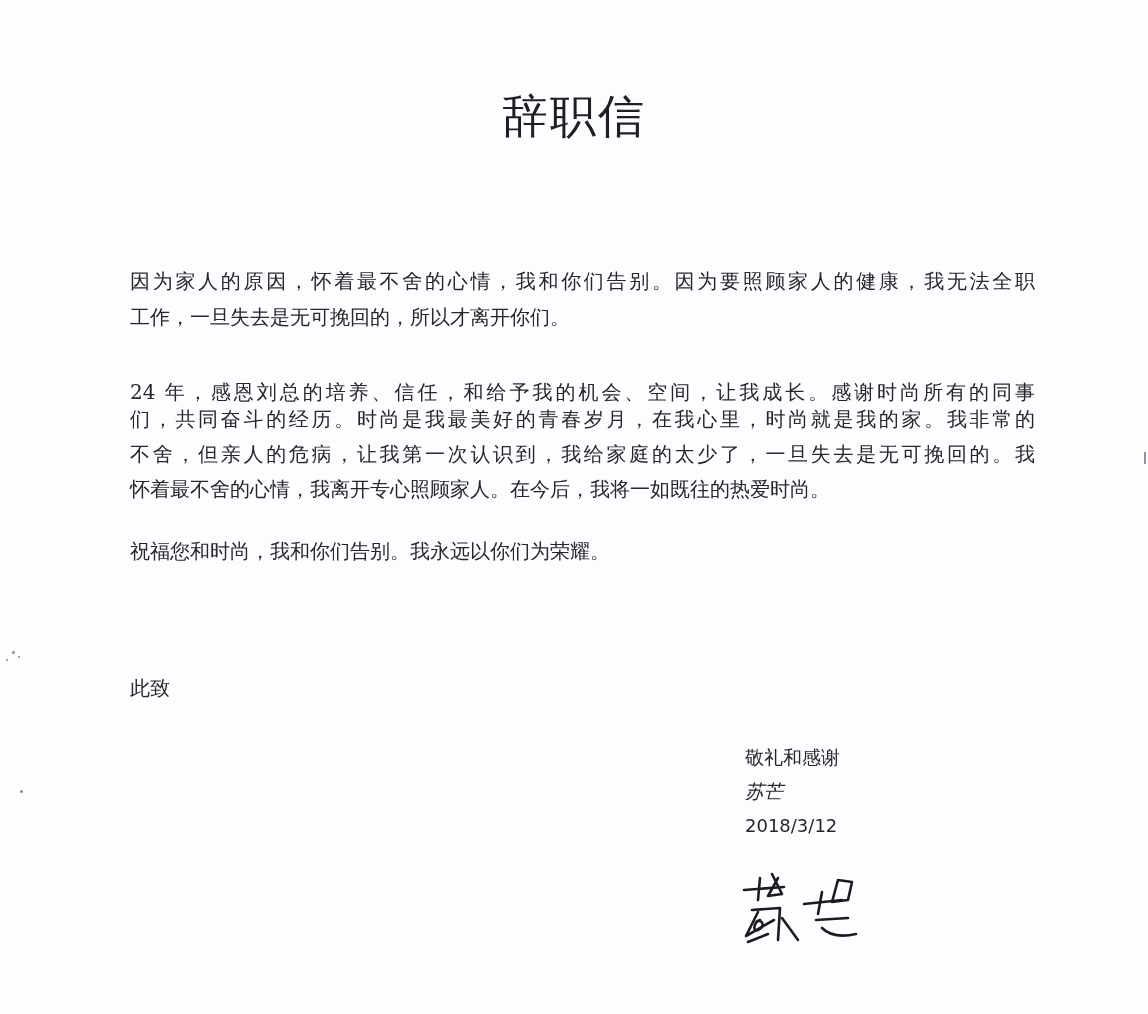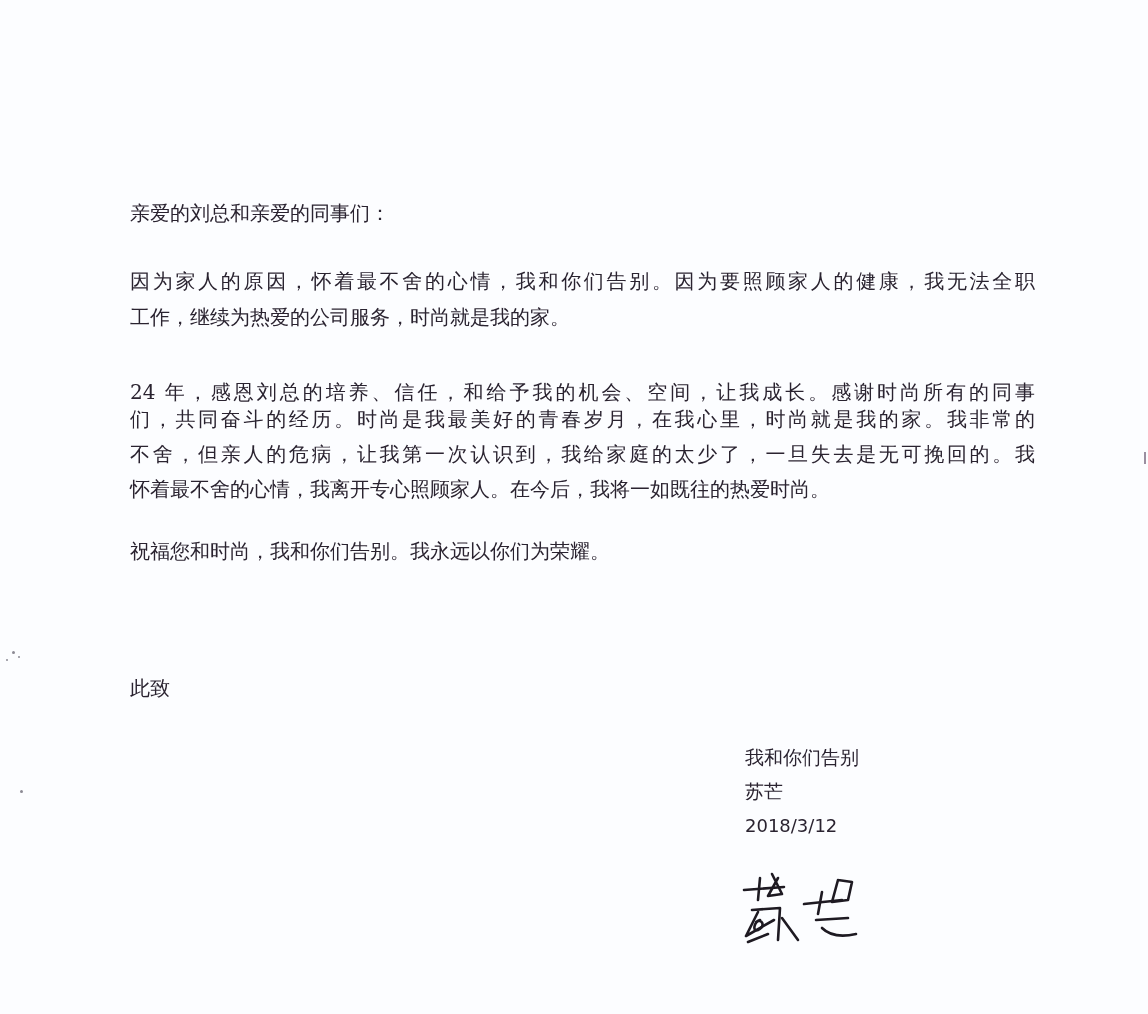--- a/index.html
+++ b/index.html
@@ -25,43 +25,43 @@
   .date { font-family: "DejaVu Sans", "Liberation Sans", sans-serif; font-size: 18px; }
   .signature { position: absolute; left: 738px; top: 870px; width: 130px; height: 80px; }
   .speck { position: absolute; background: #8c8a94; border-radius: 50%; }
   .edge-mark { position: absolute; right: 2px; top: 452px; width: 2px; height: 12px; background: #9a8fa0; }
 </style>
 </head>
 <body>
 
 <div class="page">
 
+  <div class="title">辞职信</div>
 
-  <div class="line" style="top:199px;">亲爱的刘总和亲爱的同事们：</div>
 
   <div>
     <div class="line just" style="top:267px;">因为家人的原因，怀着最不舍的心情，我和你们告别。因为要照顾家人的健康，我无法全职</div>
-    <div class="line" style="top:303px;">工作，继续为热爱的公司服务，时尚就是我的家。</div>
+    <div class="line" style="top:303px;">工作，一旦失去是无可挽回的，所以才离开你们。</div>
   </div>
 
   <div>
     <div class="line just" style="top:358px;margin-top:20px;">24 年，感恩刘总的培养、信任，和给予我的机会、空间，让我成长。感谢时尚所有的同事</div>
     <div class="line just" style="top:405px;">们，共同奋斗的经历。时尚是我最美好的青春岁月，在我心里，时尚就是我的家。我非常的</div>
     <div class="line just" style="top:440px;">不舍，但亲人的危病，让我第一次认识到，我给家庭的太少了，一旦失去是无可挽回的。我</div>
     <div class="line" style="top:475px;">怀着最不舍的心情，我离开专心照顾家人。在今后，我将一如既往的热爱时尚。</div>
   </div>
 
   <div>
     <div class="line" style="top:537px;">祝福您和时尚，我和你们告别。我永远以你们为荣耀。</div>
   </div>
 
   <div class="line" style="top:674px;">此致</div>
 
-  <div class="closing" style="top:743px;">我和你们告别</div>
-  <div class="closing" style="top:777px;">苏芒</div>
+  <div class="closing" style="top:743px;">敬礼和感谢</div>
+  <div class="closing" style="top:777px;font-style:italic;">苏芒</div>
   <div class="closing date" style="top:812px;">2018/3/12</div>
 
   <svg class="signature" viewBox="0 0 130 80">
     <g fill="none" stroke="#1e1a22" stroke-width="2.6" stroke-linecap="round" stroke-linejoin="round">
 
       <path d="M6 20 L46 17"></path>
       <path d="M22 8 L20 30"></path>
       <path d="M34 4 L44 24 L30 26 L40 8"></path>
       <path d="M14 40 L42 38 L40 70"></path>
       <path d="M20 42 L8 66 L36 50"></path>

